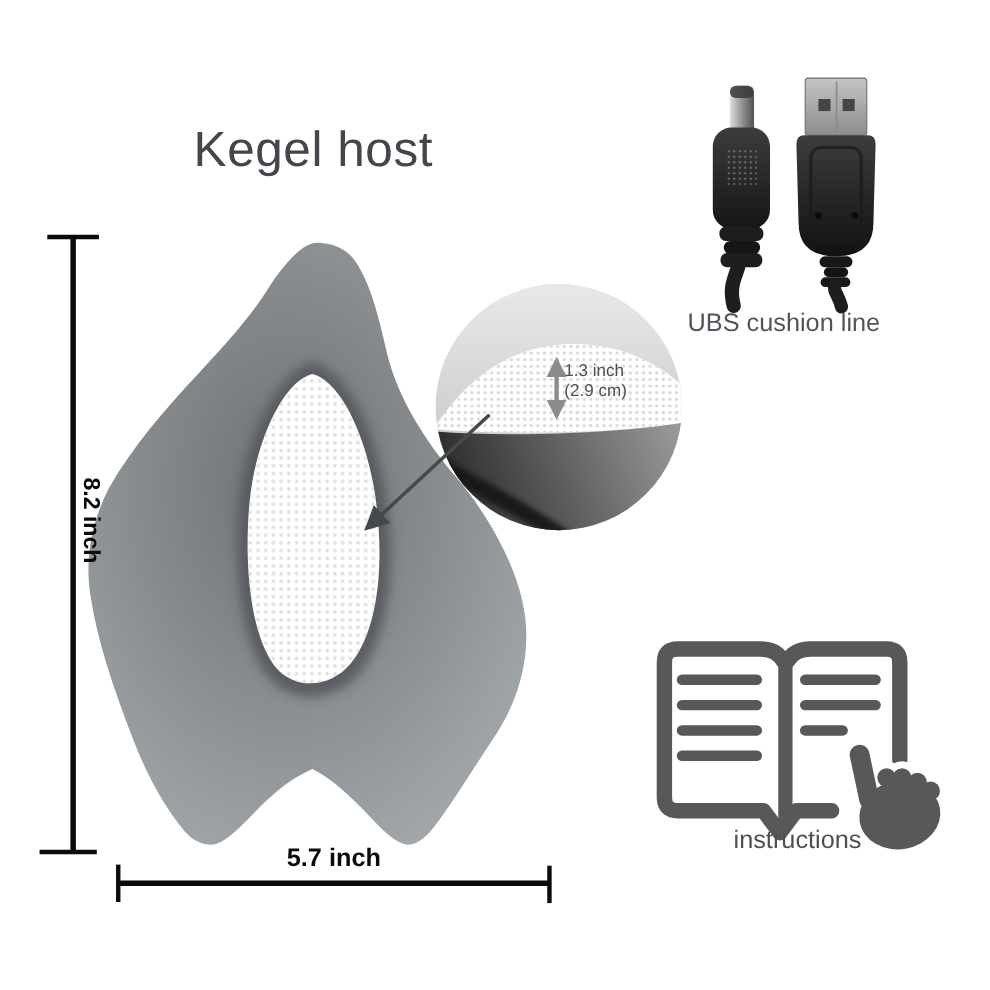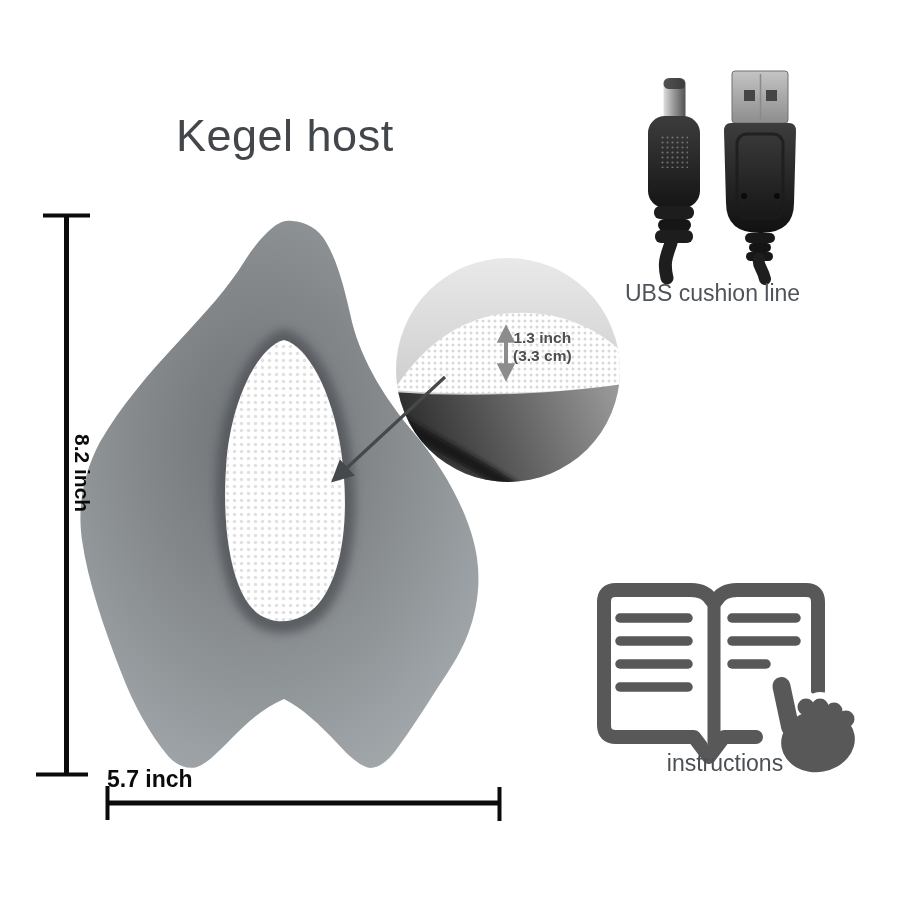--- a/index.html
+++ b/index.html
@@ -8,26 +8,26 @@
     font-family:"Liberation Sans", sans-serif;overflow:hidden;
   }
   #art{position:absolute;left:0;top:0;}
   .txt{position:absolute;white-space:nowrap;}
   .title{left:176px;top:110px;font-size:45px;letter-spacing:.5px;color:#43474c;}
   .dim-height{
     left:72px;top:434px;writing-mode:vertical-rl;text-orientation:mixed;
     font-size:21px;font-weight:bold;color:#0b0b0b;line-height:1;
   }
   .dim-width{
-    left:107px;top:766px;width:393px;
+    left:107px;top:766px;width:393px;text-align:center;
     font-size:23px;font-weight:bold;color:#0b0b0b;
   }
   .thickness{
-    left:513px;top:329px;font-size:15.5px;font-weight:700;color:#4e4e4e;
-    line-height:1.18;white-space:nowrap;text-align:center;
+    left:513px;top:329px;font-size:15.5px;font-weight:400;color:#4e4e4e;
+    line-height:1.18;white-space:nowrap;
   }
   .usb-label{left:625px;top:280px;font-size:23px;color:#50545a;}
   .cushion-label{left:476px;top:494px;font-size:25.5px;font-weight:500;color:#3e4246;}
   .instructions-label{left:592px;top:750px;width:266px;text-align:center;font-size:23px;color:#4c5055;}
 </style>
 </head>
 <body>
 
 <div id="stage">
 
@@ -240,20 +240,20 @@
   </svg>
 
   <div class="txt title">Kegel host</div>
 
   <div class="txt dim-height">8.2 inch</div>
 
   <div class="txt dim-width">5.7 inch</div>
 
   <div class="txt thickness">
     <div>1.3 inch</div>
-    <div>(3.3 cm)</div>
+    <div>(2.9 cm)</div>
   </div>
 
   <div class="txt usb-label">UBS cushion line</div>
 
 
   <div class="txt instructions-label">instructions</div>
 </div>
 
 </body></html>

